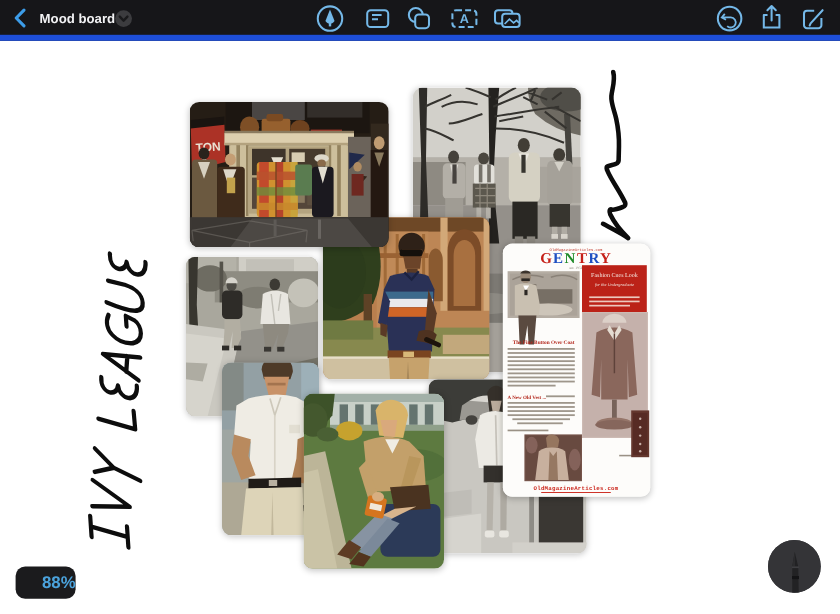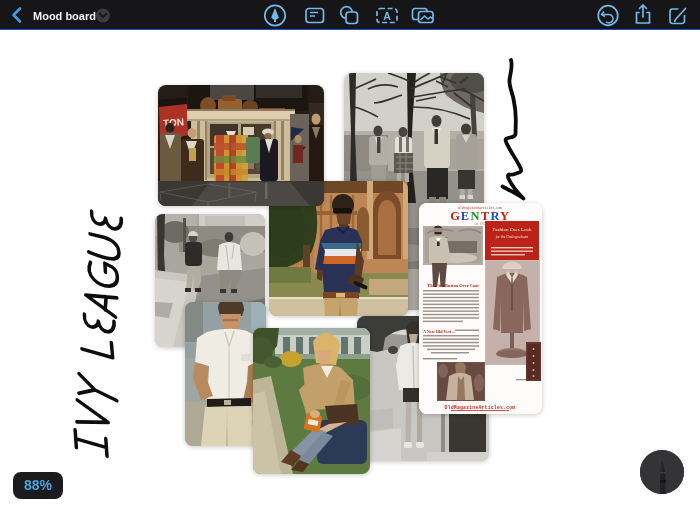--- a/index.html
+++ b/index.html
@@ -1,20 +1,20 @@
 <!DOCTYPE html>
 <html><head>
 <meta charset="utf-8">
 <style>
 html,body{margin:0;padding:0;background:#fff;}
 #stage{position:relative;width:700px;height:512px;background:#ffffff;overflow:hidden;font-family:"Liberation Sans",sans-serif;}
-#topbar{position:absolute;left:0;top:0;width:700px;height:29px;background:#161619;border-bottom:1px solid #1d4ed8;}
+#topbar{position:absolute;left:0;top:0;width:700px;height:29px;background:#161619;border-bottom:5px solid #1d4ed8;}
 .ph{position:absolute;border-radius:8px;overflow:hidden;box-shadow:0 1px 5px rgba(0,0,0,0.22);}
 .ph svg{display:block;}
-#zoompill{position:absolute;left:13px;top:472px;width:50px;height:27px;background:#1b1b1d;border-radius:8px;color:#4ba2db;font-size:14px;font-weight:bold;text-align:center;line-height:27px;}
+#zoompill{position:absolute;left:13px;top:472px;width:50px;height:27px;background:#1b1b1d;border-radius:8px;color:#4ba2db;font-size:14px;font-weight:bold;text-align:right;line-height:27px;}
 #penbtn{position:absolute;left:640px;top:450px;width:44px;height:44px;border-radius:50%;background:#39393c;}
 </style>
 </head>
 <body>
 <div id="stage">
 
   <div class="ph" style="left:344px;top:73px;width:140px;height:237px;">
     <svg width="140" height="237" viewBox="0 0 140 237">
       <rect width="140" height="237" fill="#d2d0ca"></rect>
       <rect x="0" y="58" width="140" height="40" fill="#b4b0a8"></rect>

